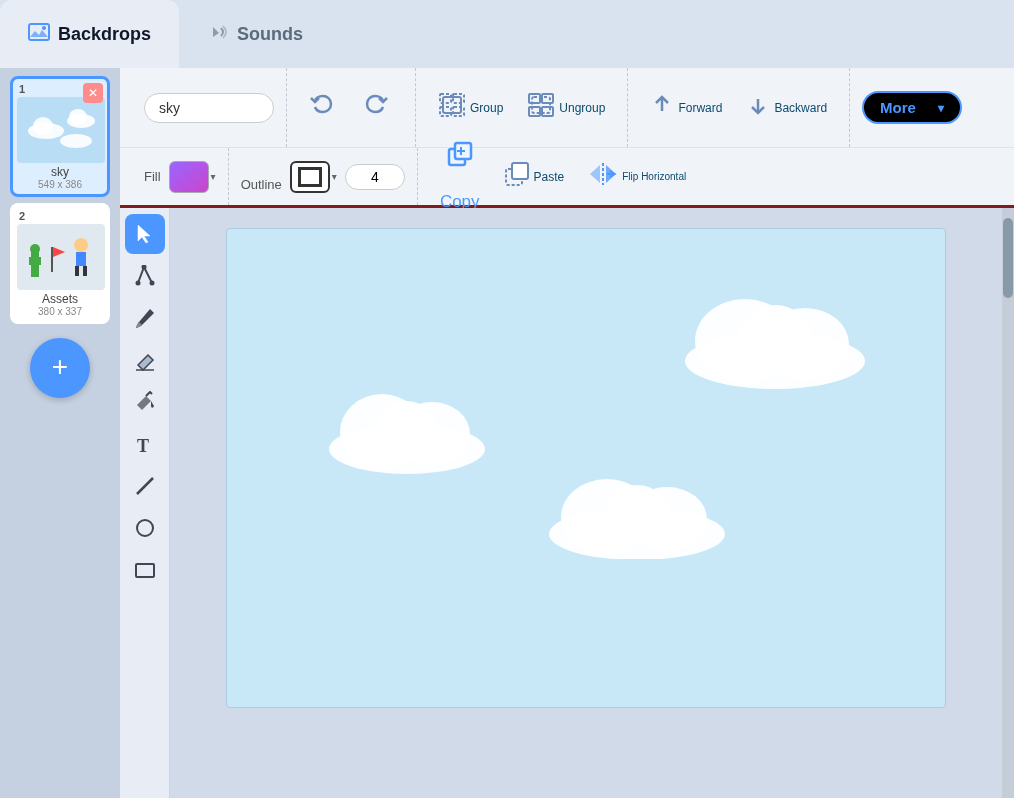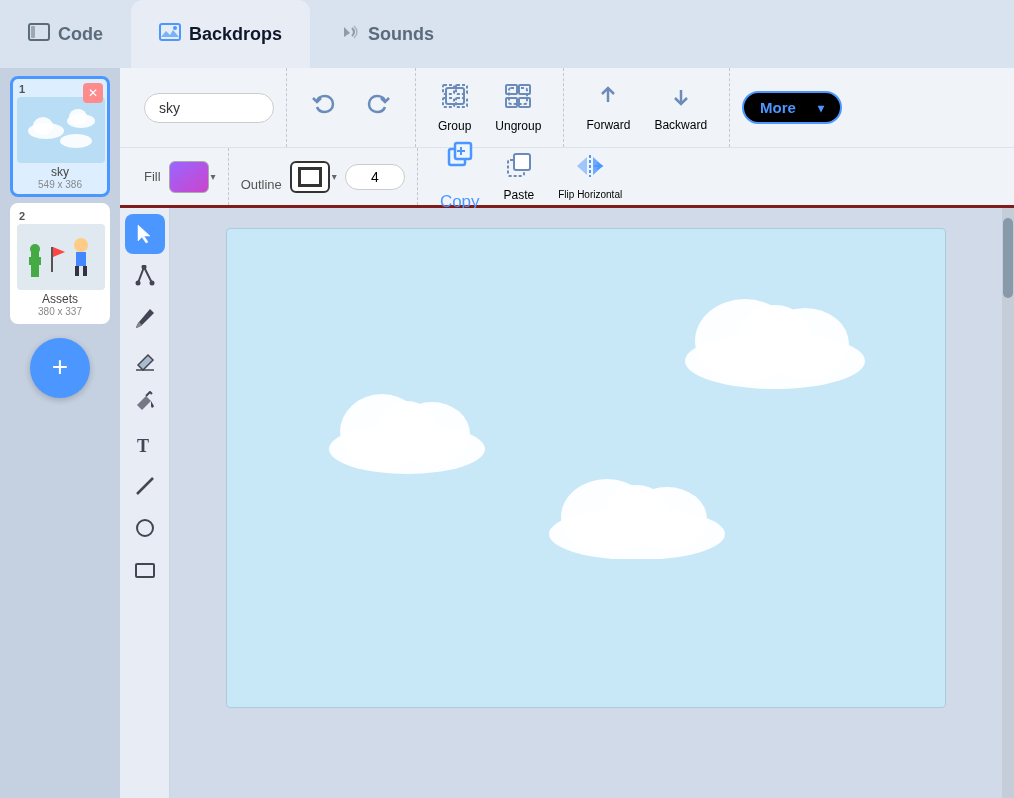--- a/index.html
+++ b/index.html
@@ -173,27 +173,27 @@
       padding: 6px 14px;
       font-size: 14px;
       width: 130px;
       color: #333;
       background: white;
       outline: none;
     }
 
     .toolbar-btn {
       display: flex;
-      flex-direction: column;
+      flex-direction: row;
       align-items: center;
       gap: 4px;
       padding: 6px 10px;
       cursor: pointer;
       border-radius: 6px;
-      color: #000000;
+      color: #0c4a6e;
       font-size: 12px;
       background: none;
       border: none;
       min-width: 50px;
     }
     .toolbar-btn .icon-wrap {
       font-size: 22px;
       color: #6b8cba;
     }
 
@@ -389,29 +389,20 @@
 
     
     svg {
       display: inline-block;
     }
   </style>
 </head>
 <body>
 
 <div class="tab-bar">
-  <div class="tab">
-    <span class="tab-icon">
-      <svg width="22" height="18" viewBox="0 0 22 18" fill="none">
-        <rect x="1" y="1" width="20" height="16" rx="2" stroke="#5c6b7a" stroke-width="2" fill="none"></rect>
-        <rect x="3" y="3" width="4" height="12" rx="1" fill="#5c6b7a" opacity="0.5"></rect>
-      </svg>
-    </span>
-    <span>Code</span>
-  </div>
   <div class="tab active">
     <span class="tab-icon">
       <svg width="22" height="18" viewBox="0 0 22 18" fill="none">
         <path d="M2 14L7 8l4 4 3-5 6 7H2z" fill="#4c97ff" opacity="0.7"></path>
         <circle cx="16" cy="5" r="2" fill="#4c97ff"></circle>
         <rect x="1" y="1" width="20" height="16" rx="2" stroke="#4c97ff" stroke-width="2" fill="none"></rect>
       </svg>
     </span>
     <span>Backdrops</span>
   </div>

